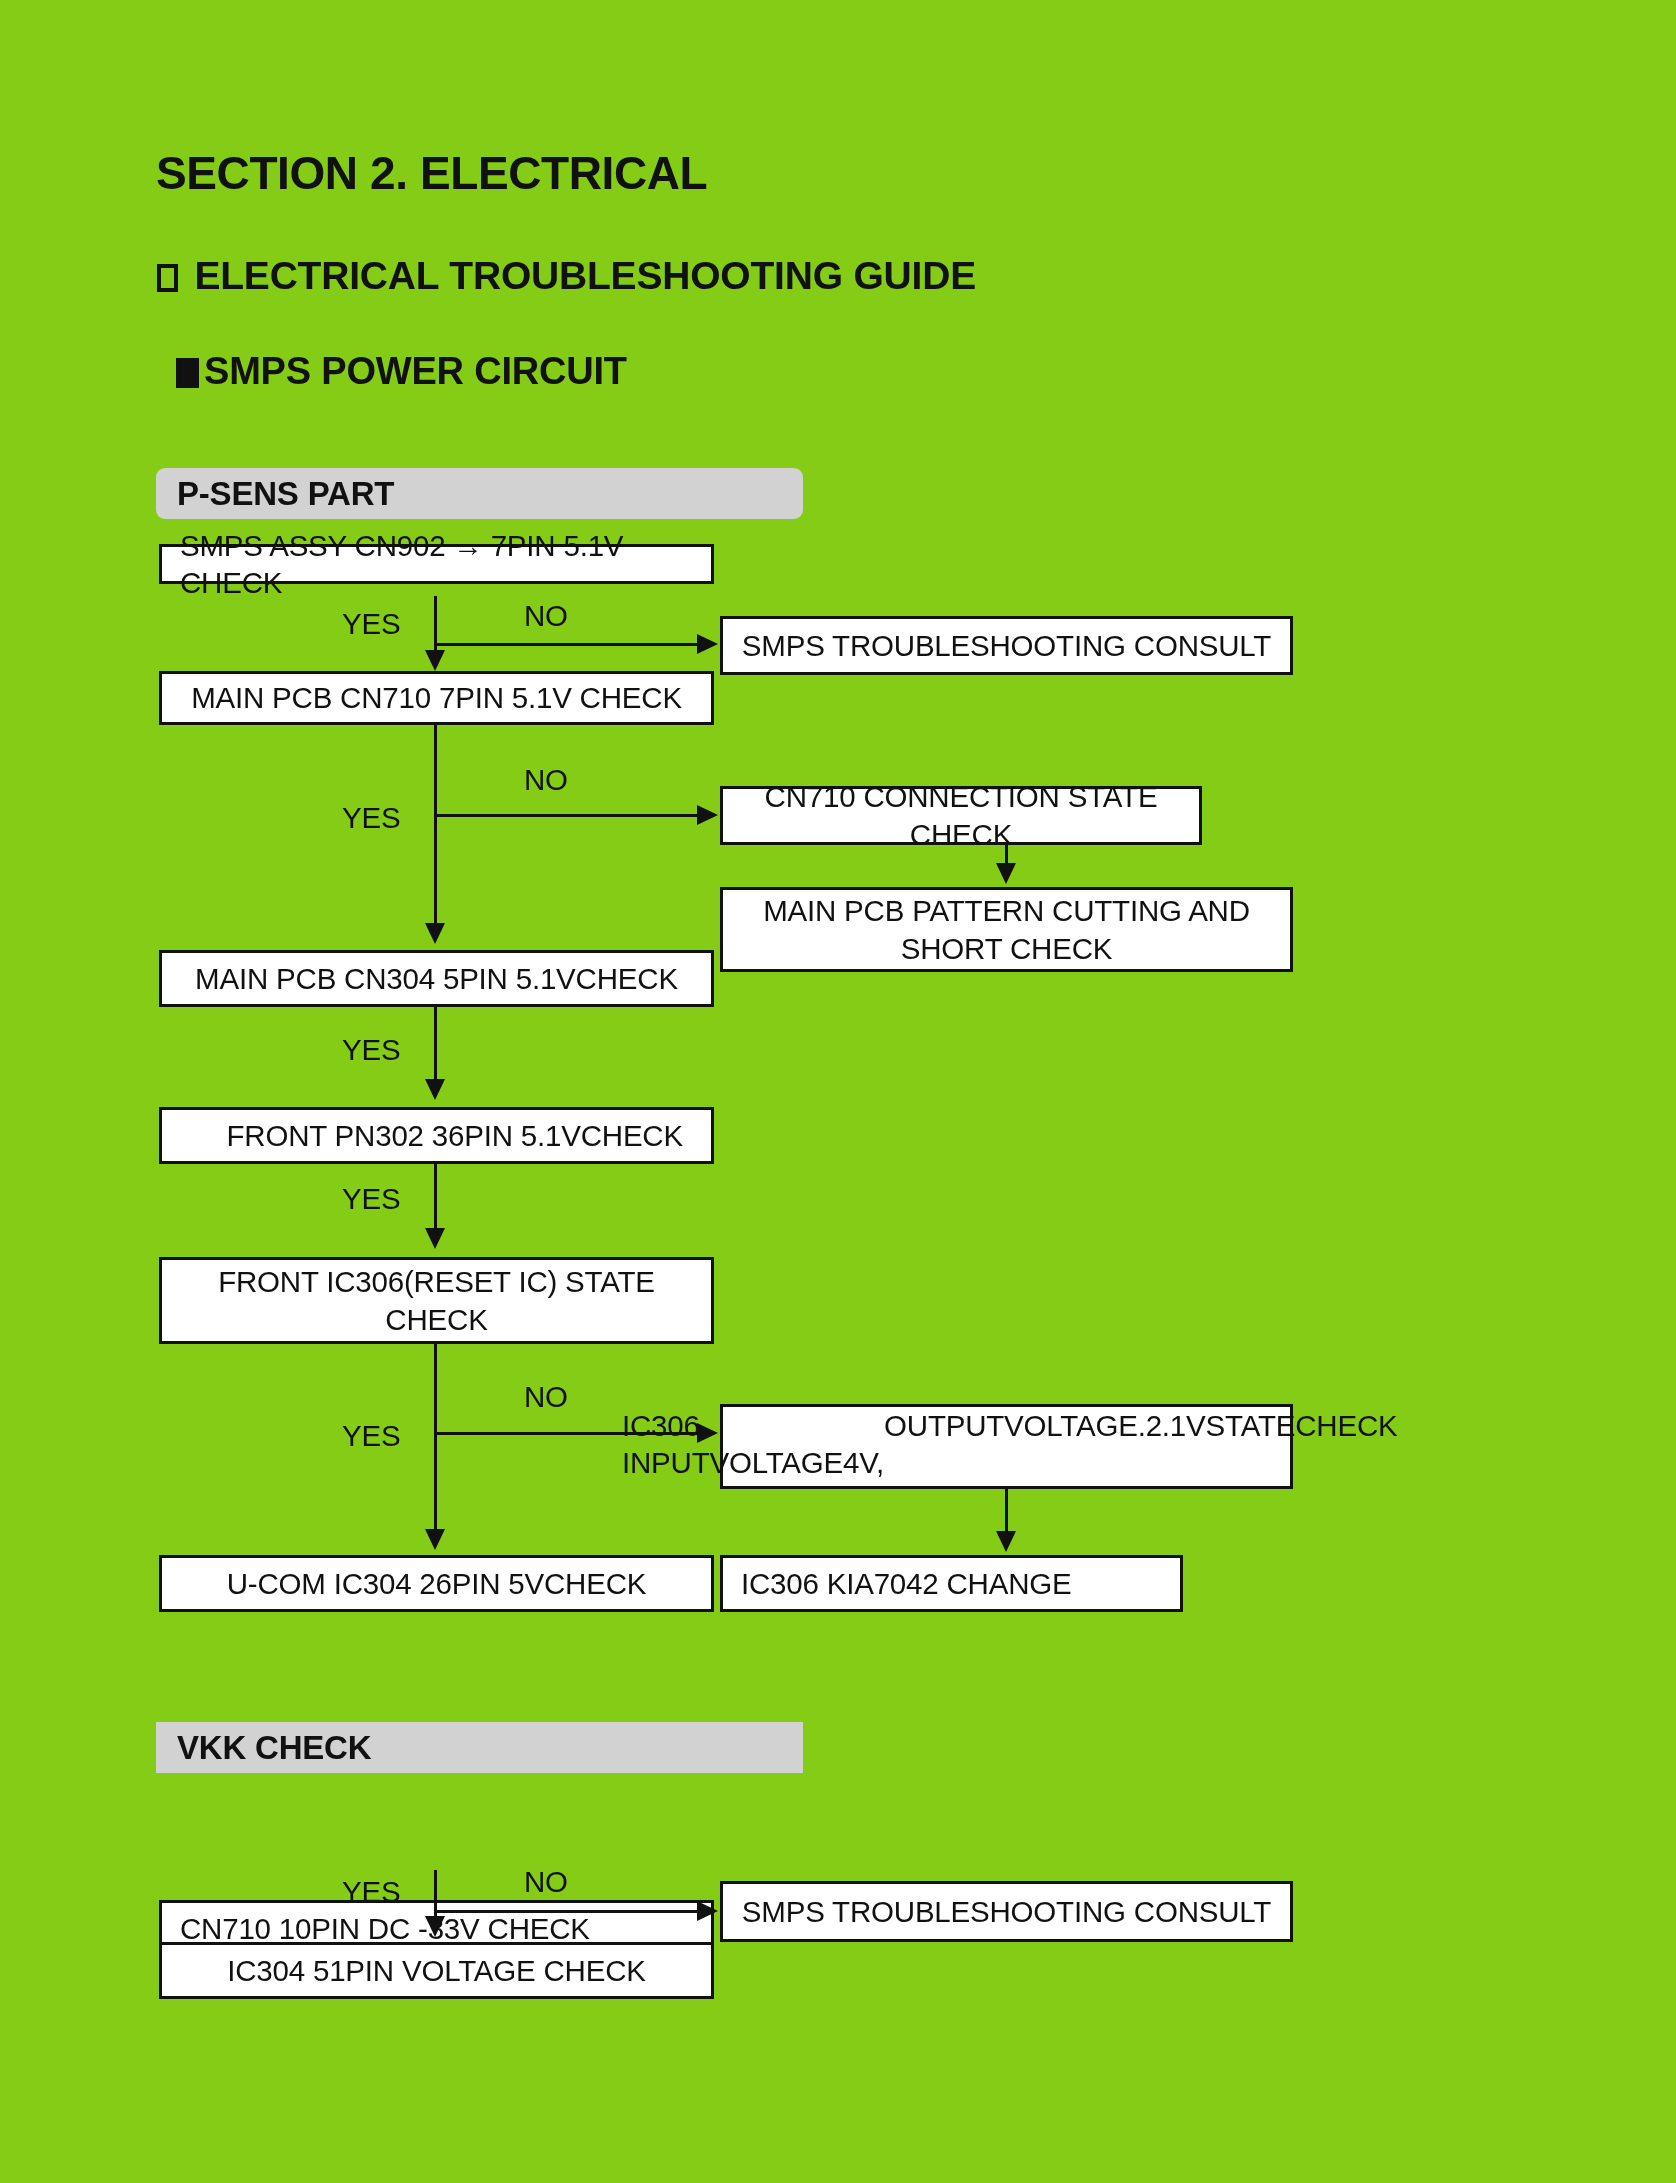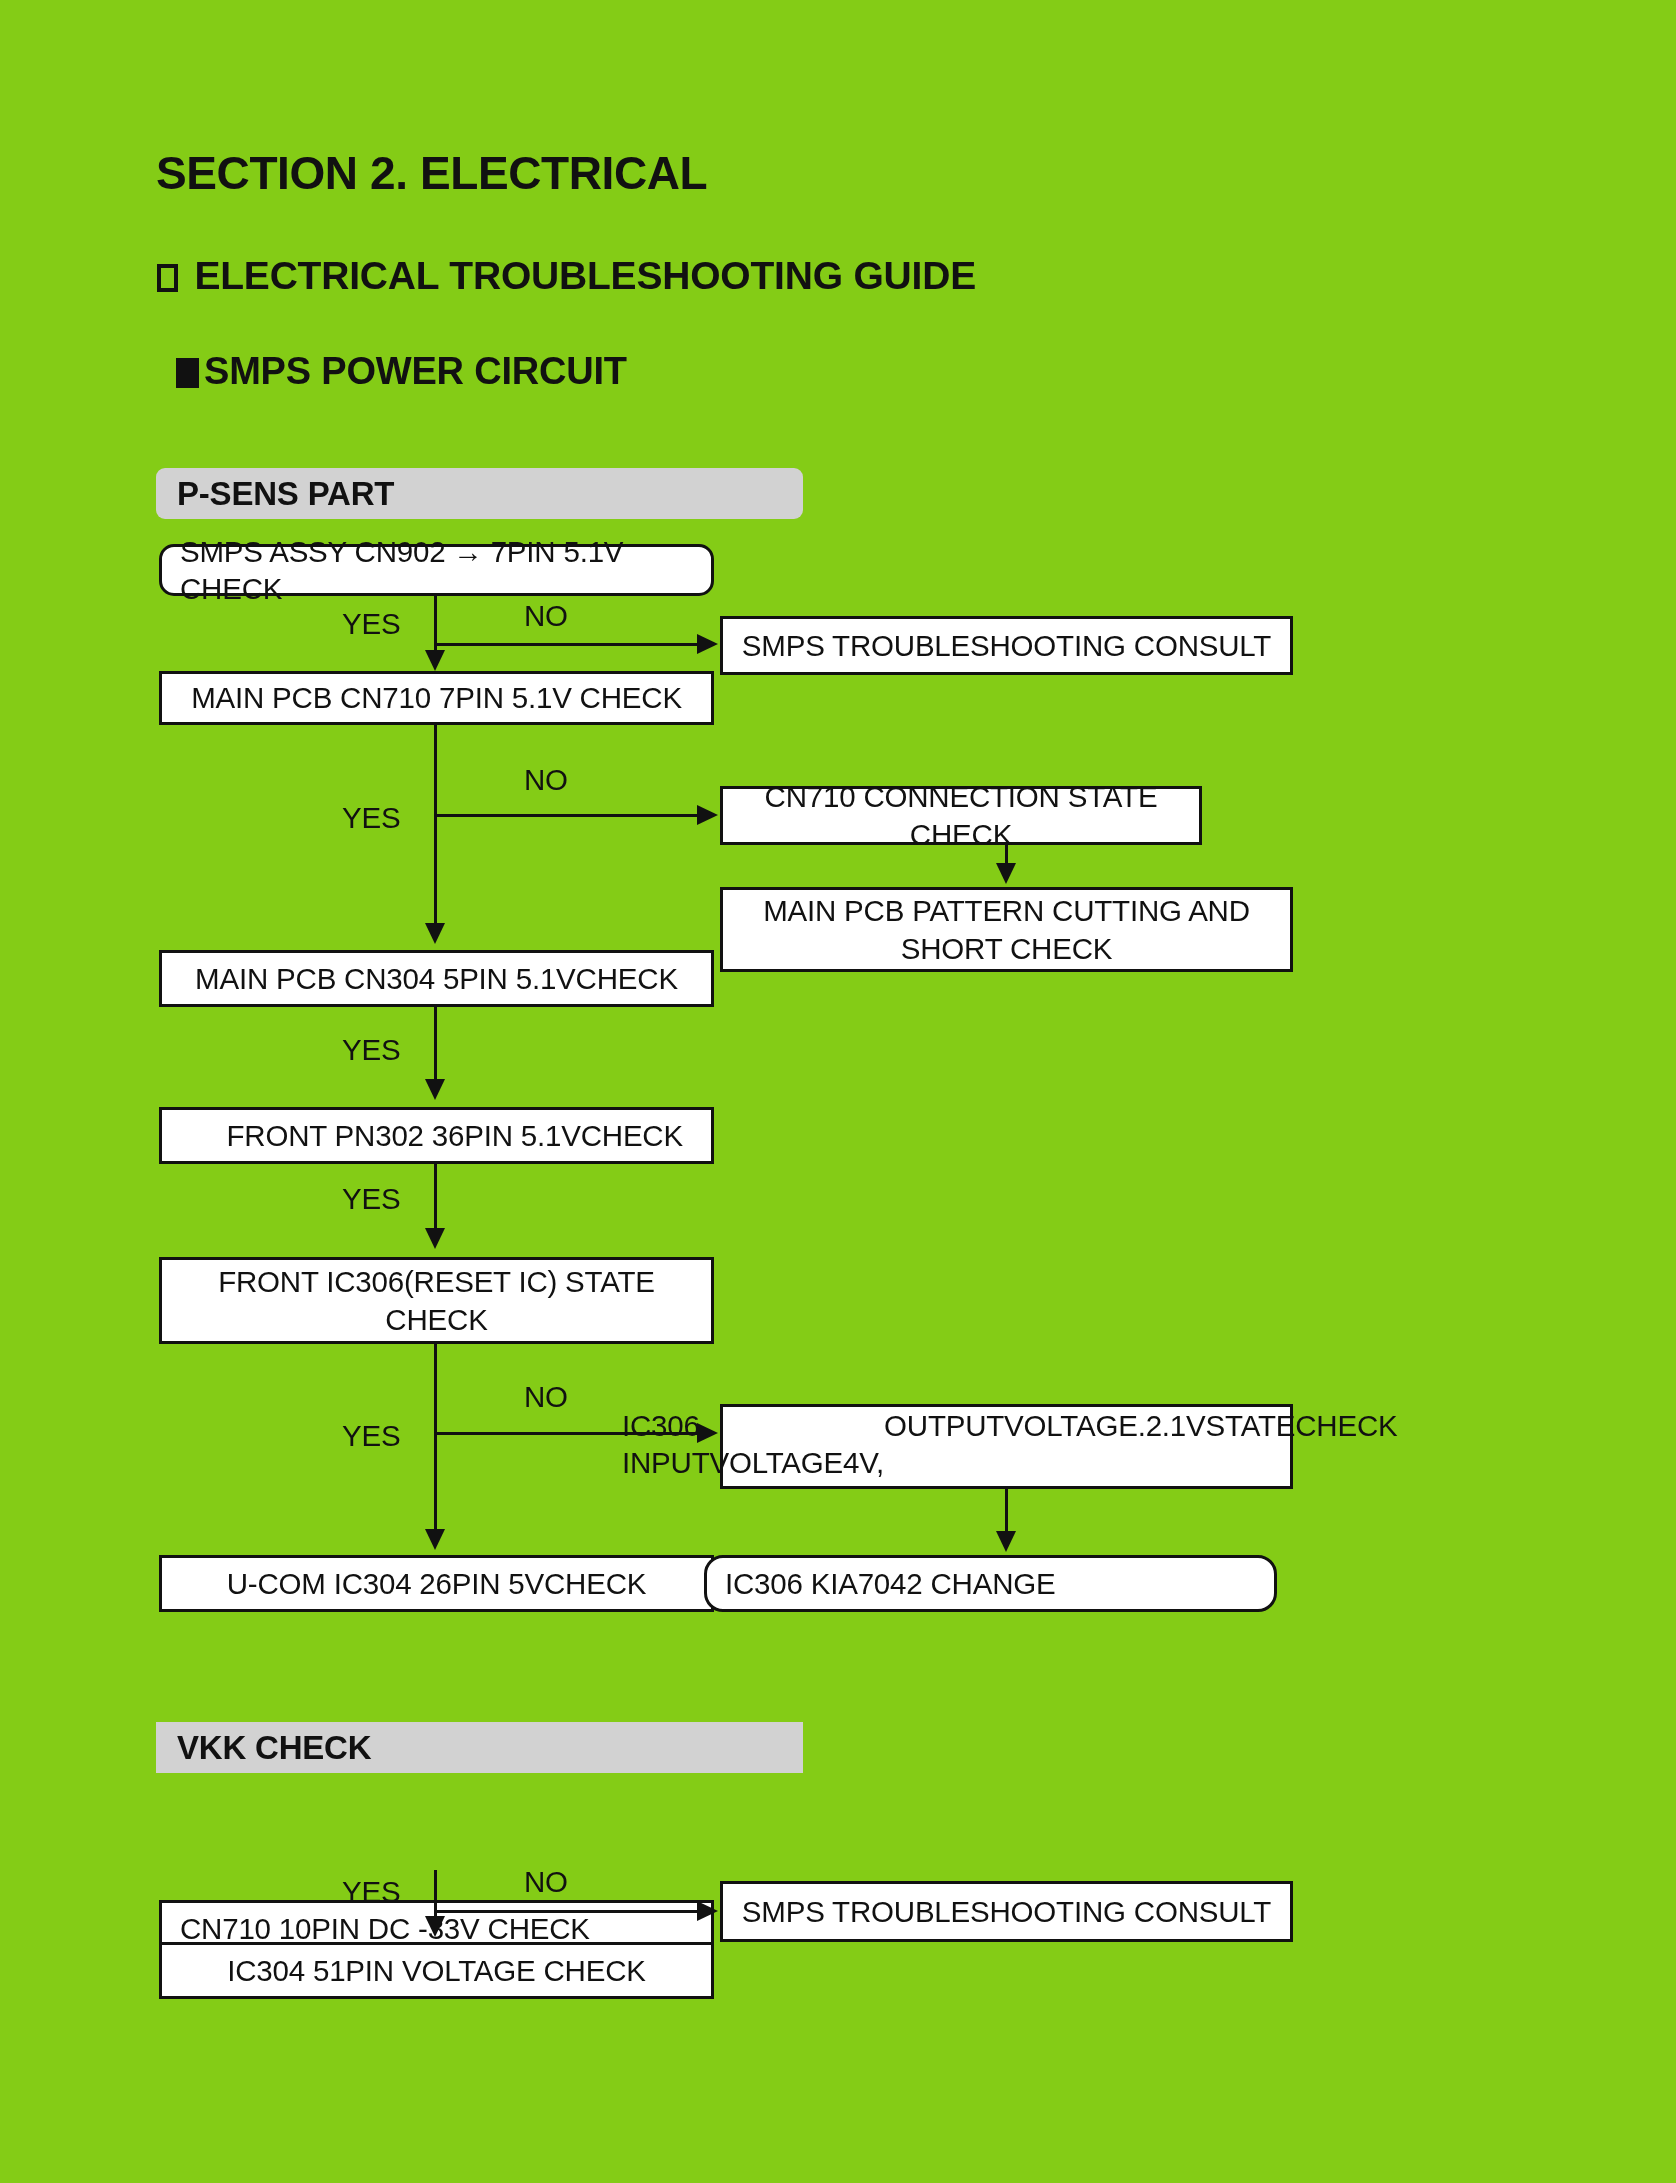--- a/index.html
+++ b/index.html
@@ -166,21 +166,21 @@
 
   <div class="h-circuit">
     <span class="bullet-solid"></span>
     <span>SMPS POWER CIRCUIT</span>
   </div>
 
   <div class="banner" style="left:156px; top:468px; width:647px; height:51px;border-radius:9px;">
     <span>P-SENS PART</span>
   </div>
 
-  <div class="box left-text" style="left:159px; top:544px; width:555px; height:52px;border-radius:15px;">SMPS ASSY CN902 → 7PIN 5.1V CHECK</div>
+  <div class="box left-text" style="left:159px; top:544px; width:555px; height:40px;">SMPS ASSY CN902 → 7PIN 5.1V CHECK</div>
 
   <div class="box" style="left:720px; top:616px; width:573px; height:59px;">SMPS TROUBLESHOOTING CONSULT</div>
 
   <div class="box" style="left:159px; top:671px; width:555px; height:54px;">MAIN PCB CN710 7PIN 5.1V CHECK</div>
 
   <div class="box" style="left:720px; top:786px; width:482px; height:59px;">CN710 CONNECTION STATE CHECK</div>
 
   <div class="box" style="left:720px; top:887px; width:573px; height:85px;">MAIN PCB PATTERN CUTTING AND SHORT CHECK</div>
 
   <div class="box" style="left:159px; top:950px; width:555px; height:57px;">MAIN PCB CN304 5PIN 5.1VCHECK</div>
@@ -189,21 +189,21 @@
 
   <div class="box" style="left:159px; top:1257px; width:555px; height:87px;">FRONT IC306(RESET IC) STATE CHECK</div>
 
   <div class="box left-text" style="left:720px; top:1404px; width:573px; height:85px; align-items:flex-start; justify-content:center;">
     <div>IC306 INPUTVOLTAGE4V,</div>
     <div>OUTPUTVOLTAGE.2.1VSTATECHECK</div>
   </div>
 
   <div class="box" style="left:159px; top:1555px; width:555px; height:57px;">U-COM IC304 26PIN 5VCHECK</div>
 
-  <div class="box left-text" style="left:704px; top:1555px; width:573px; height:57px;border-radius:19px;">IC306 KIA7042 CHANGE</div>
+  <div class="box left-text" style="left:720px; top:1555px; width:463px; height:57px;">IC306 KIA7042 CHANGE</div>
 
   <div class="vline" style="left:434px; top:596px; height:57px;"></div>
   <div class="arrow-down" style="left:425px; top:650px;"></div>
   <div class="hline" style="left:434px; top:643px; width:265px;"></div>
   <div class="arrow-right" style="left:697px; top:634px;"></div>
   <div class="edge-label" style="left:342px; top:607px;">YES</div>
   <div class="edge-label" style="left:524px; top:599px;">NO</div>
 
   <div class="vline" style="left:434px; top:725px; height:203px;"></div>
   <div class="arrow-down" style="left:425px; top:923px;"></div>

